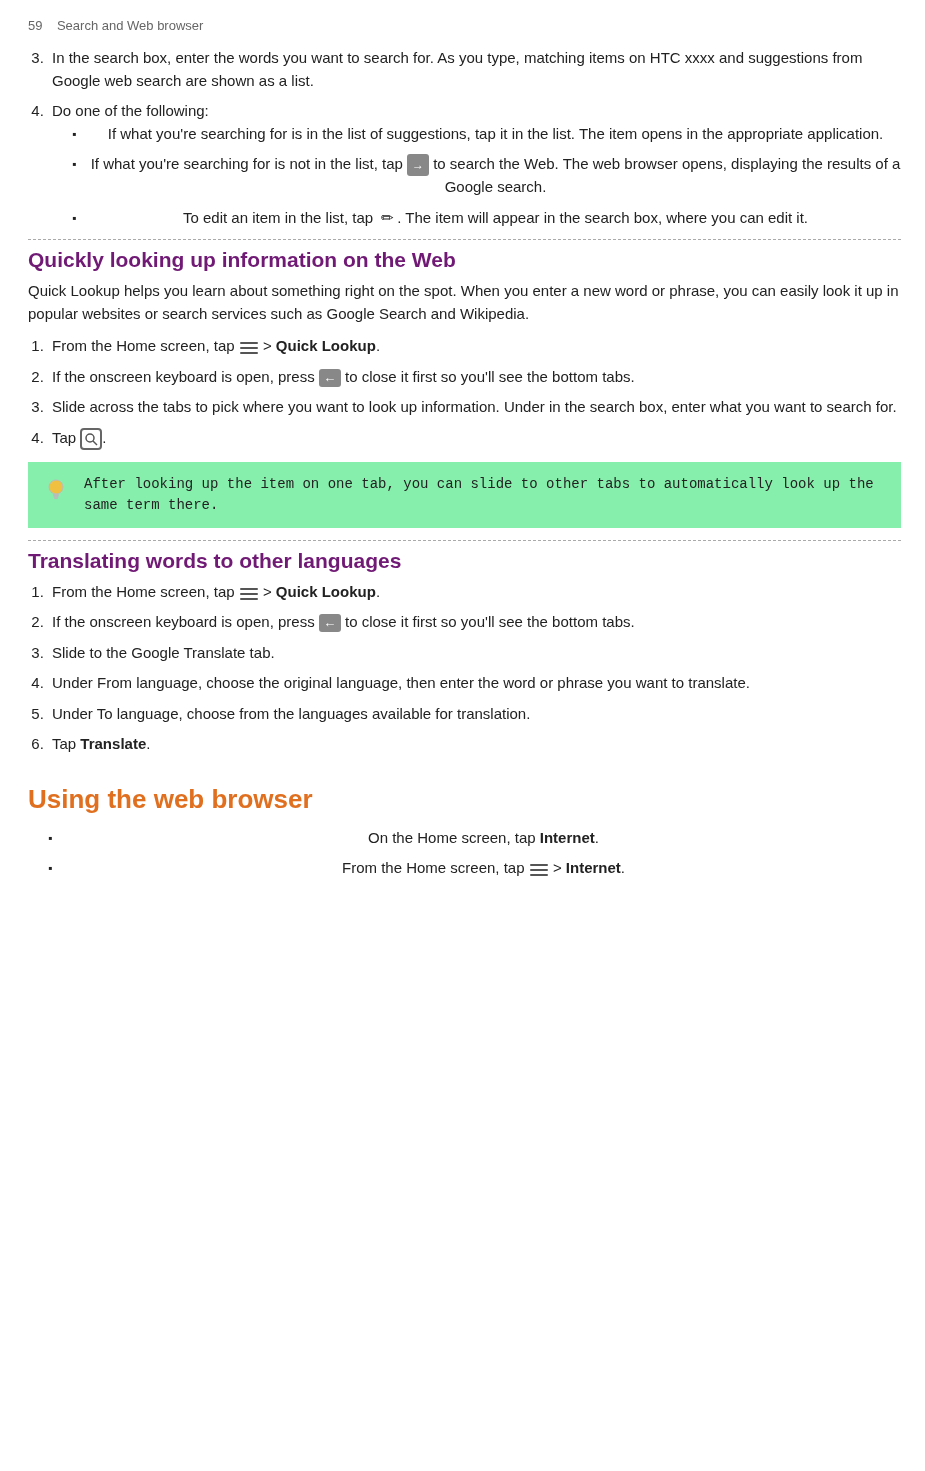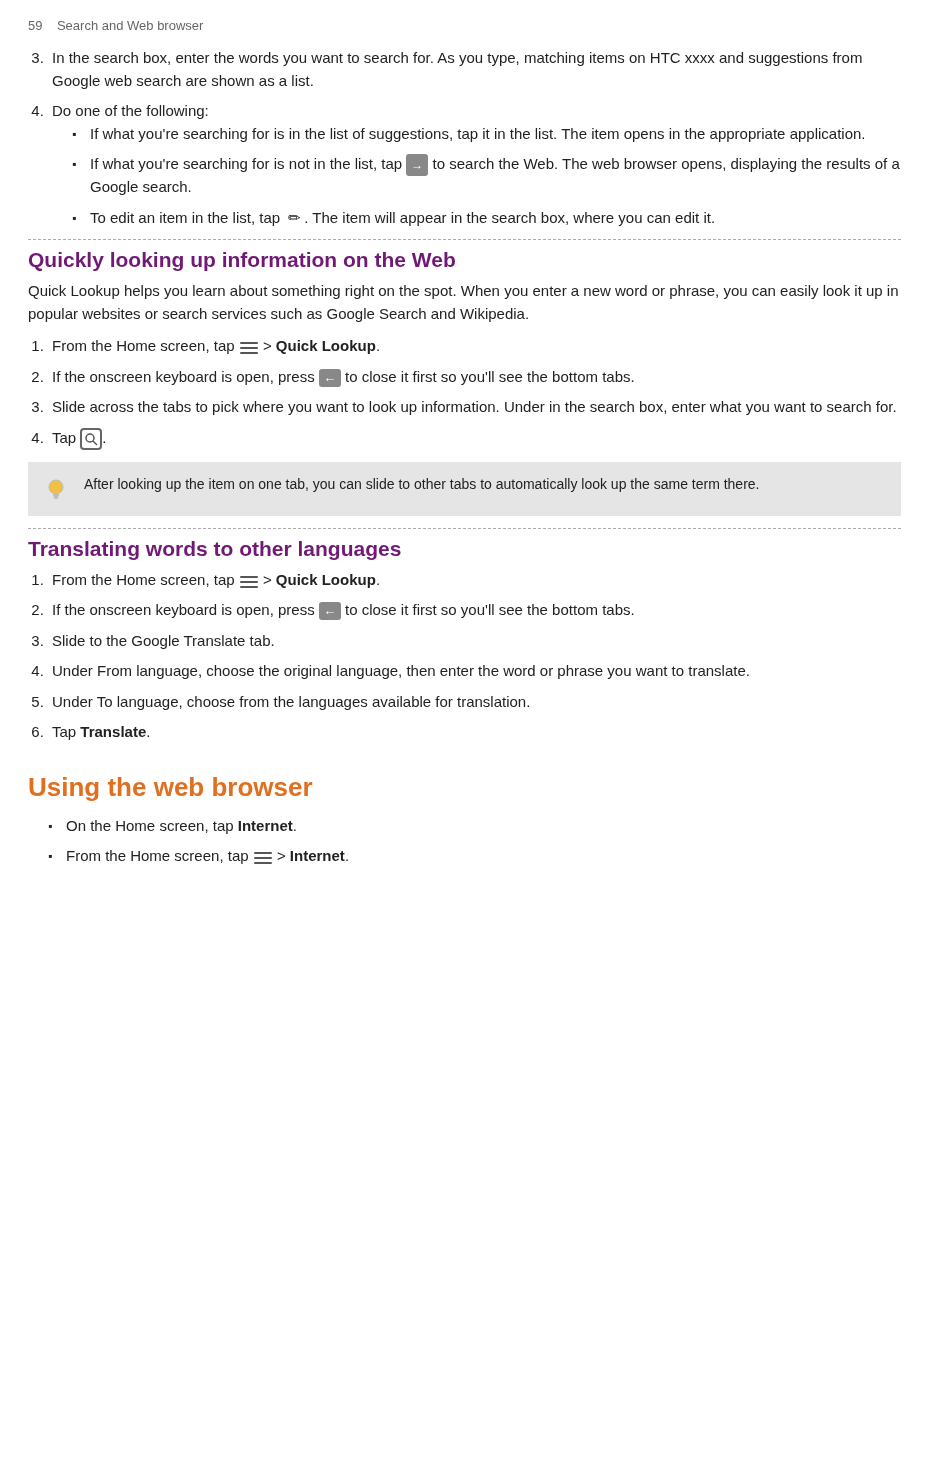--- a/index.html
+++ b/index.html
@@ -56,38 +56,40 @@
     ul.bullet {
       list-style: none;
       margin-left: 20px;
       margin-bottom: 8px;
     }
     ul.bullet li {
       margin-bottom: 8px;
       line-height: 1.5;
       padding-left: 18px;
       position: relative;
+      text-align: center;
     }
     ul.bullet li::before {
       content: "▪";
       position: absolute;
       left: 0;
       color: #222;
       font-size: 12px;
       top: 2px;
     }
     .bold { font-weight: bold; }
     .tip-box {
       display: flex;
       align-items: flex-start;
-      background: #e5e5e5;
+      background: #86efac;
       border: none;
       padding: 12px 14px;
       margin: 12px 0;
       gap: 14px;
+      font-family: Liberation Mono, monospace;
     }
     .tip-icon {
       flex-shrink: 0;
       width: 28px;
       height: 28px;
       margin-top: 2px;
     }
     .tip-icon svg {
       width: 28px;
       height: 28px;

